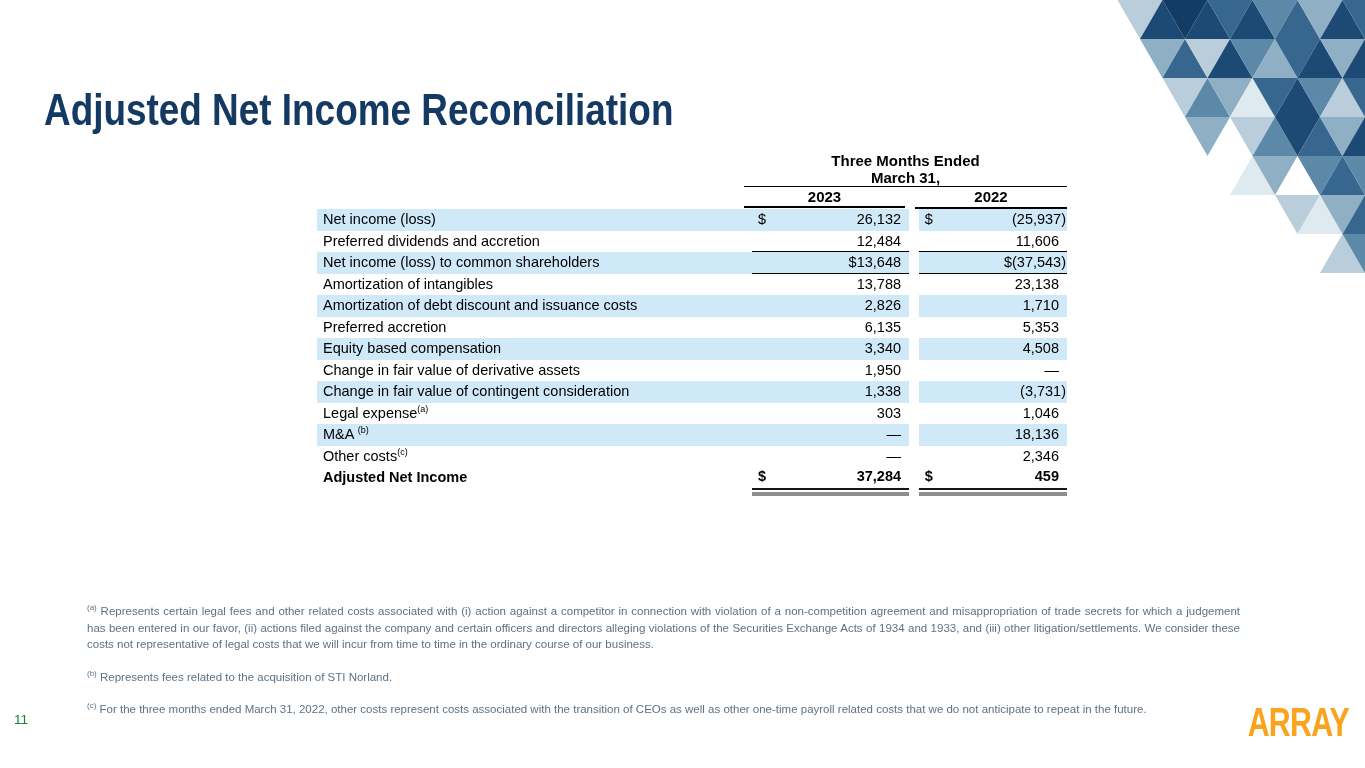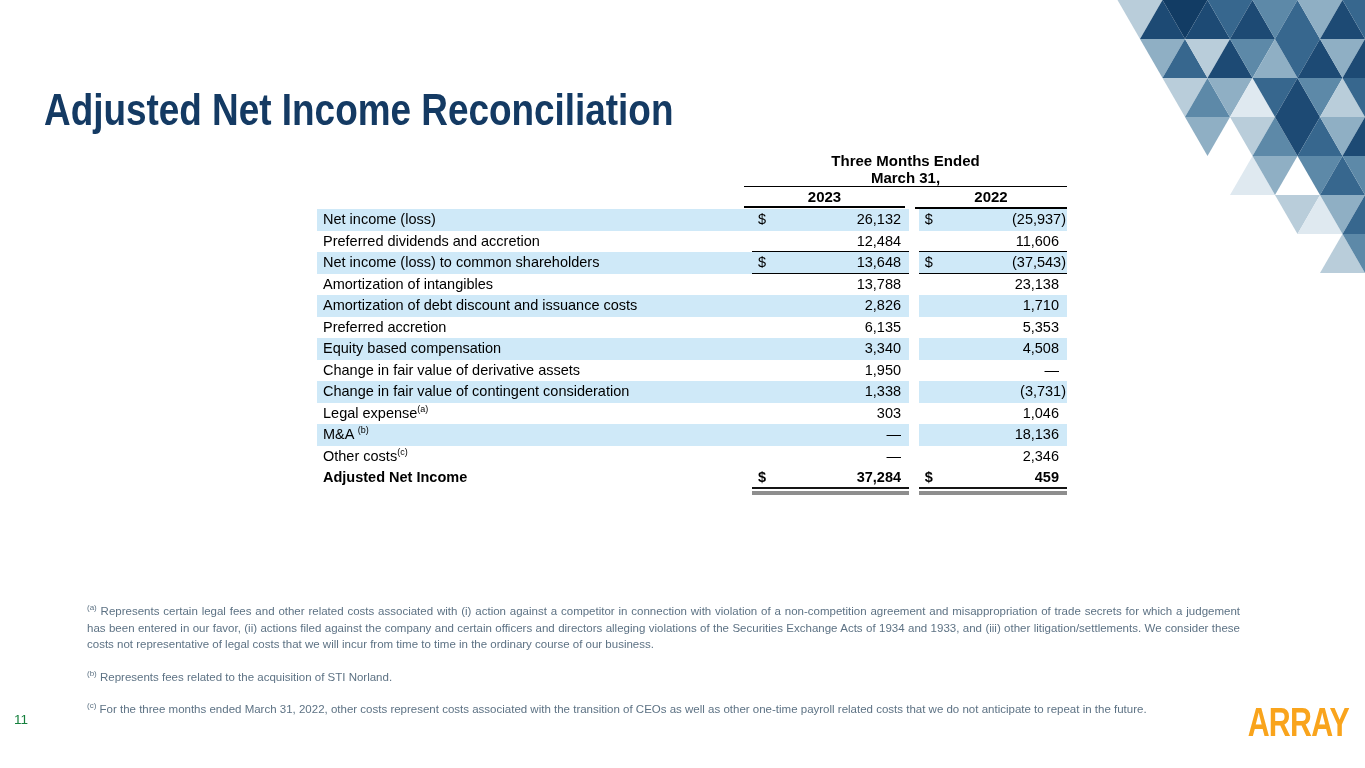--- a/index.html
+++ b/index.html
@@ -20,28 +20,28 @@
   .h-group{position:absolute; left:447px; width:323px; top:0; text-align:center;}
   .h-sub{position:absolute; left:447px; width:323px; top:17px; height:18px; text-align:center;
          border-bottom:1.5px solid #000; box-sizing:border-box;}
   .y1{position:absolute; left:447px; width:161px; top:36px; height:20px; text-align:center;
       border-bottom:2px solid #000; box-sizing:border-box;}
   .y2{position:absolute; left:618px; width:152px; top:36px; height:21px; text-align:center;
       border-bottom:2px solid #000; box-sizing:border-box;}
   .trow{display:flex; height:21.5px; line-height:21.5px;padding-left:20px;}
   .trow.shaded .lbl, .trow.shaded .val, .trow.shaded .gap2{background:#cfe9f8;}
   .trow.shaded .gap{background:#ffffff;}
-  .trow.bold{font-weight:bold;}
+  .trow.bold{font-weight:bold;align-items:center;}
   .lbl{width:447px; padding-left:6px; box-sizing:border-box; white-space:nowrap; overflow:hidden;}
   .val{width:161px; display:flex; justify-content:space-between; box-sizing:border-box;
        padding-left:6px; padding-right:8px; position:relative;}
   .val.v2c{width:152px;}
   .gap{width:10px;}
   .num.neg{margin-right:-7px;}
-  .rule-single .val{border-bottom:1.5px solid #000;}
+  .rule-single .val{border-bottom:1.5px solid #000;justify-content:flex-end;}
   .rule-double .val{border-bottom:2px solid #151515;}
   .rule-double .val::after{content:""; position:absolute; left:0; right:0; bottom:-8px;
        height:4px; background:#8e8e8e;}
   sup{font-size:9px; line-height:0;}
   
   .footnotes{position:absolute; left:87px; top:603px; width:1153px; font-size:11.5px;
        line-height:16.5px; color:#5d7284; text-align:justify;}
   .fnote{margin:0 0 16px 0;}
   .fnote sup{font-size:8px;}
   

